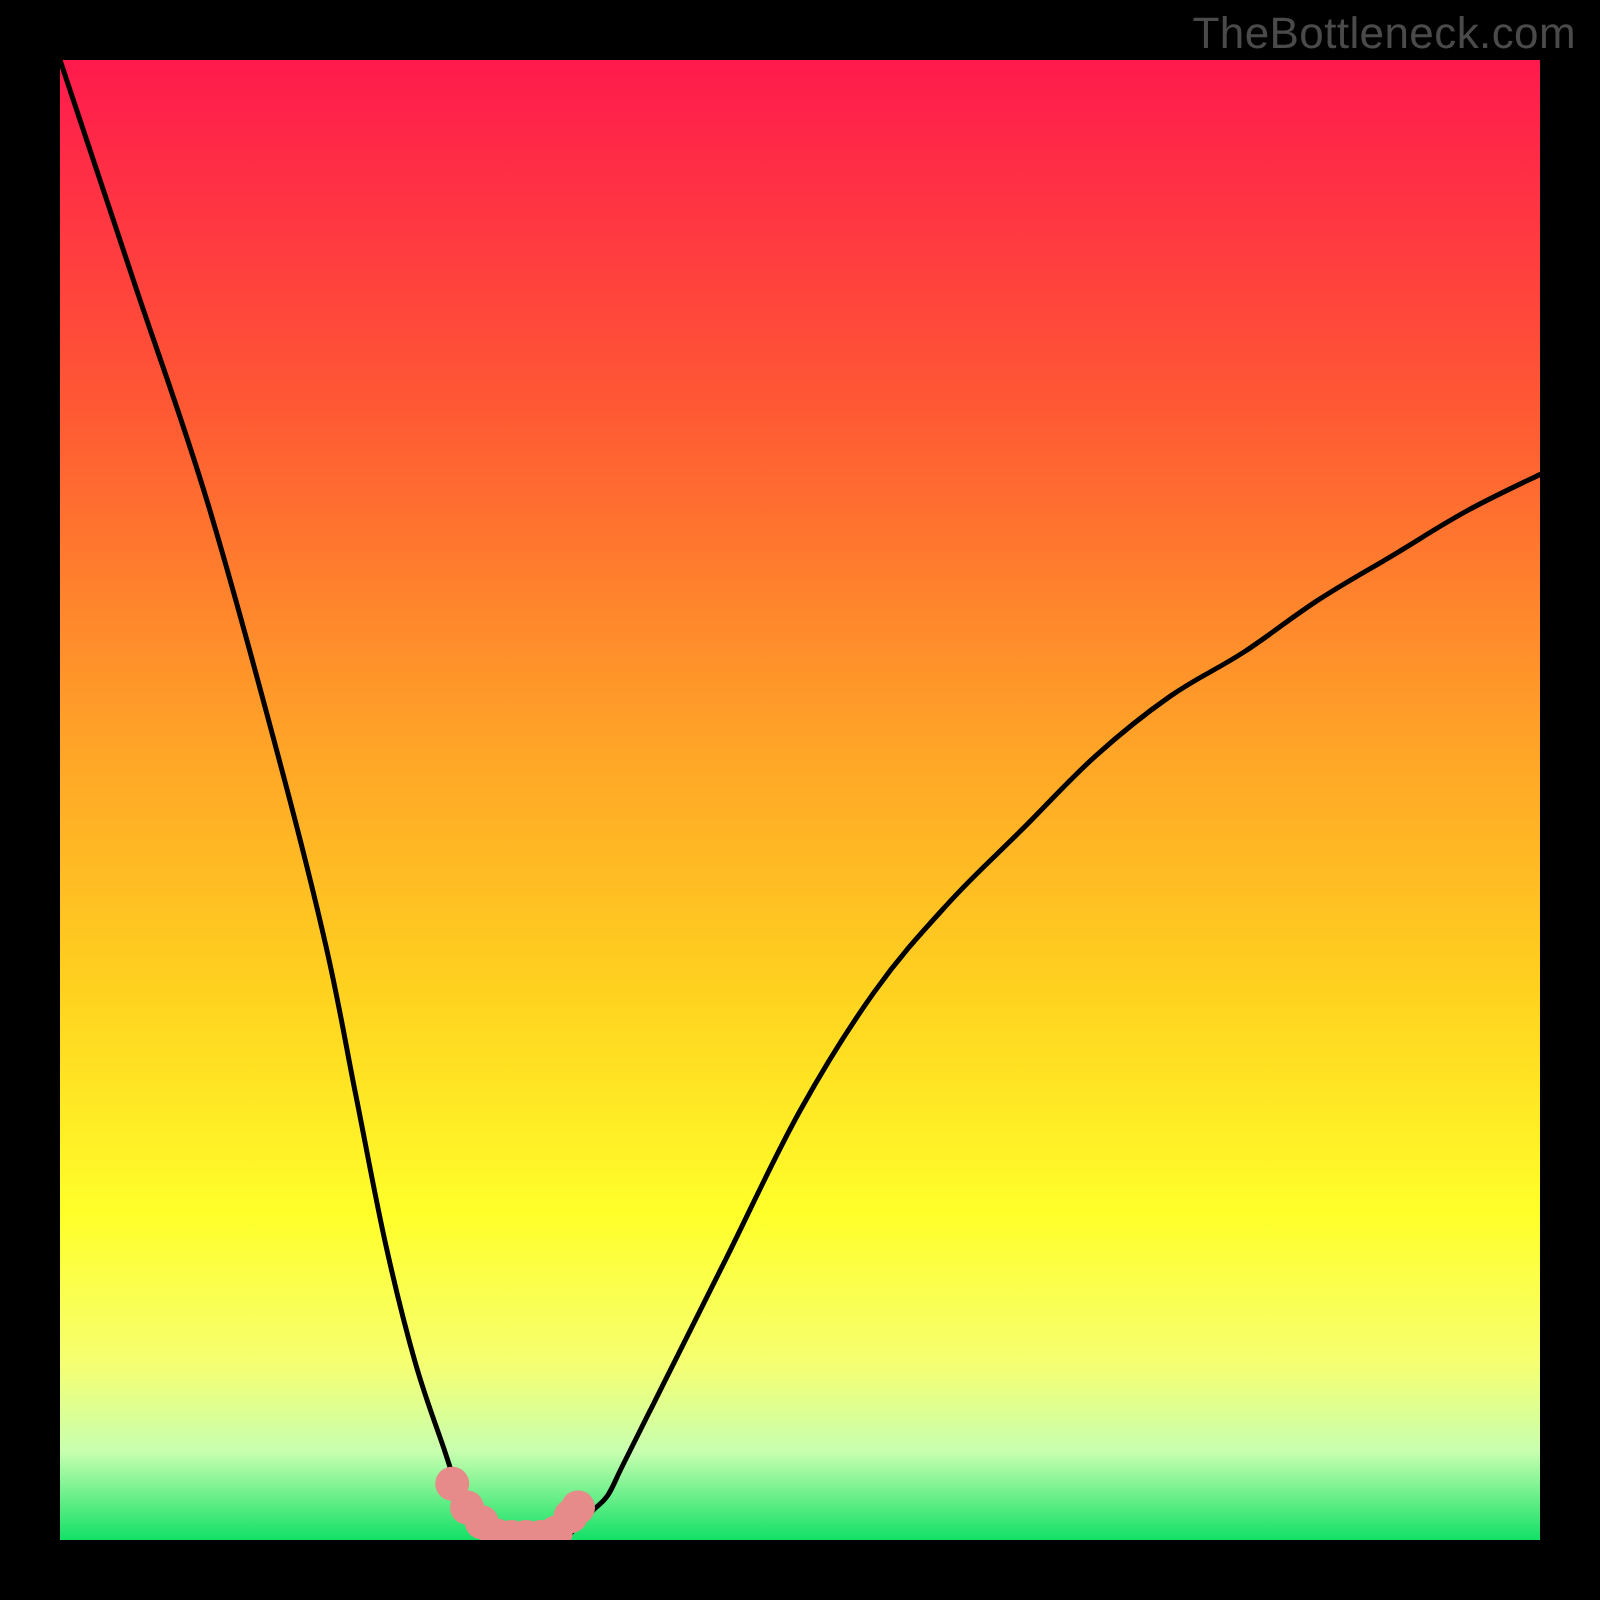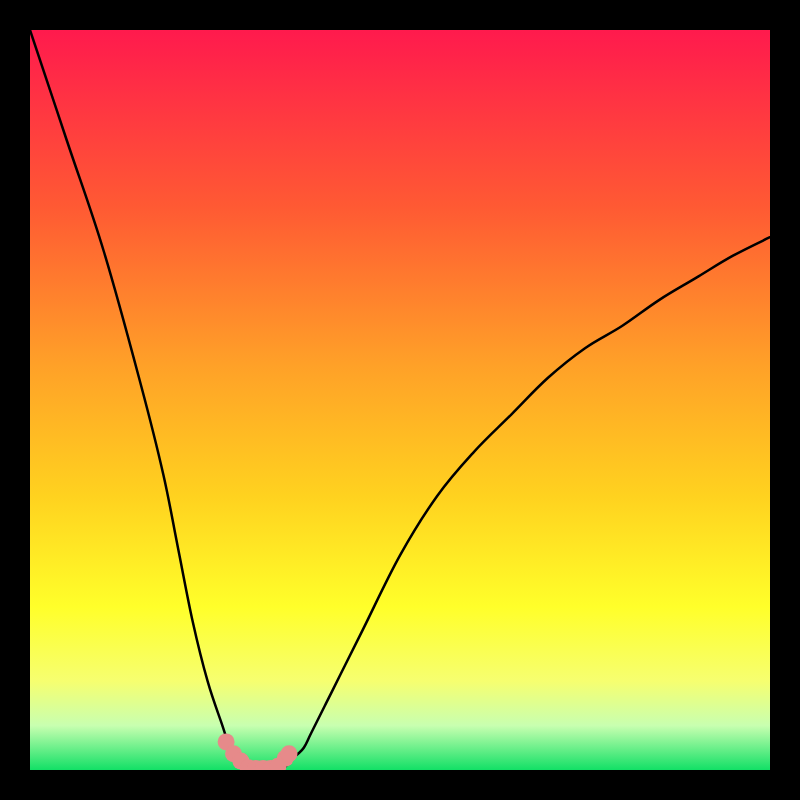--- a/index.html
+++ b/index.html
@@ -36,20 +36,21 @@
   .plot-svg {
     display: block;
     width: 740px;
     height: 740px;
   }
 </style>
 </head>
 <body>
 
 <div class="outer">
+  <div class="watermark">TheBottleneck.com</div>
 
   <div class="plot-frame">
     <svg class="plot-svg" viewBox="0 0 740 740" preserveAspectRatio="none">
       <defs>
         <linearGradient id="bg-grad" x1="0" y1="0" x2="0" y2="1">
             <stop offset="0.0%" stop-color="#ff1a4d"></stop>
             <stop offset="24.0%" stop-color="#ff5a33"></stop>
             <stop offset="45.0%" stop-color="#ffa028"></stop>
             <stop offset="63.0%" stop-color="#ffd21f"></stop>
             <stop offset="78.0%" stop-color="#ffff2a"></stop>

